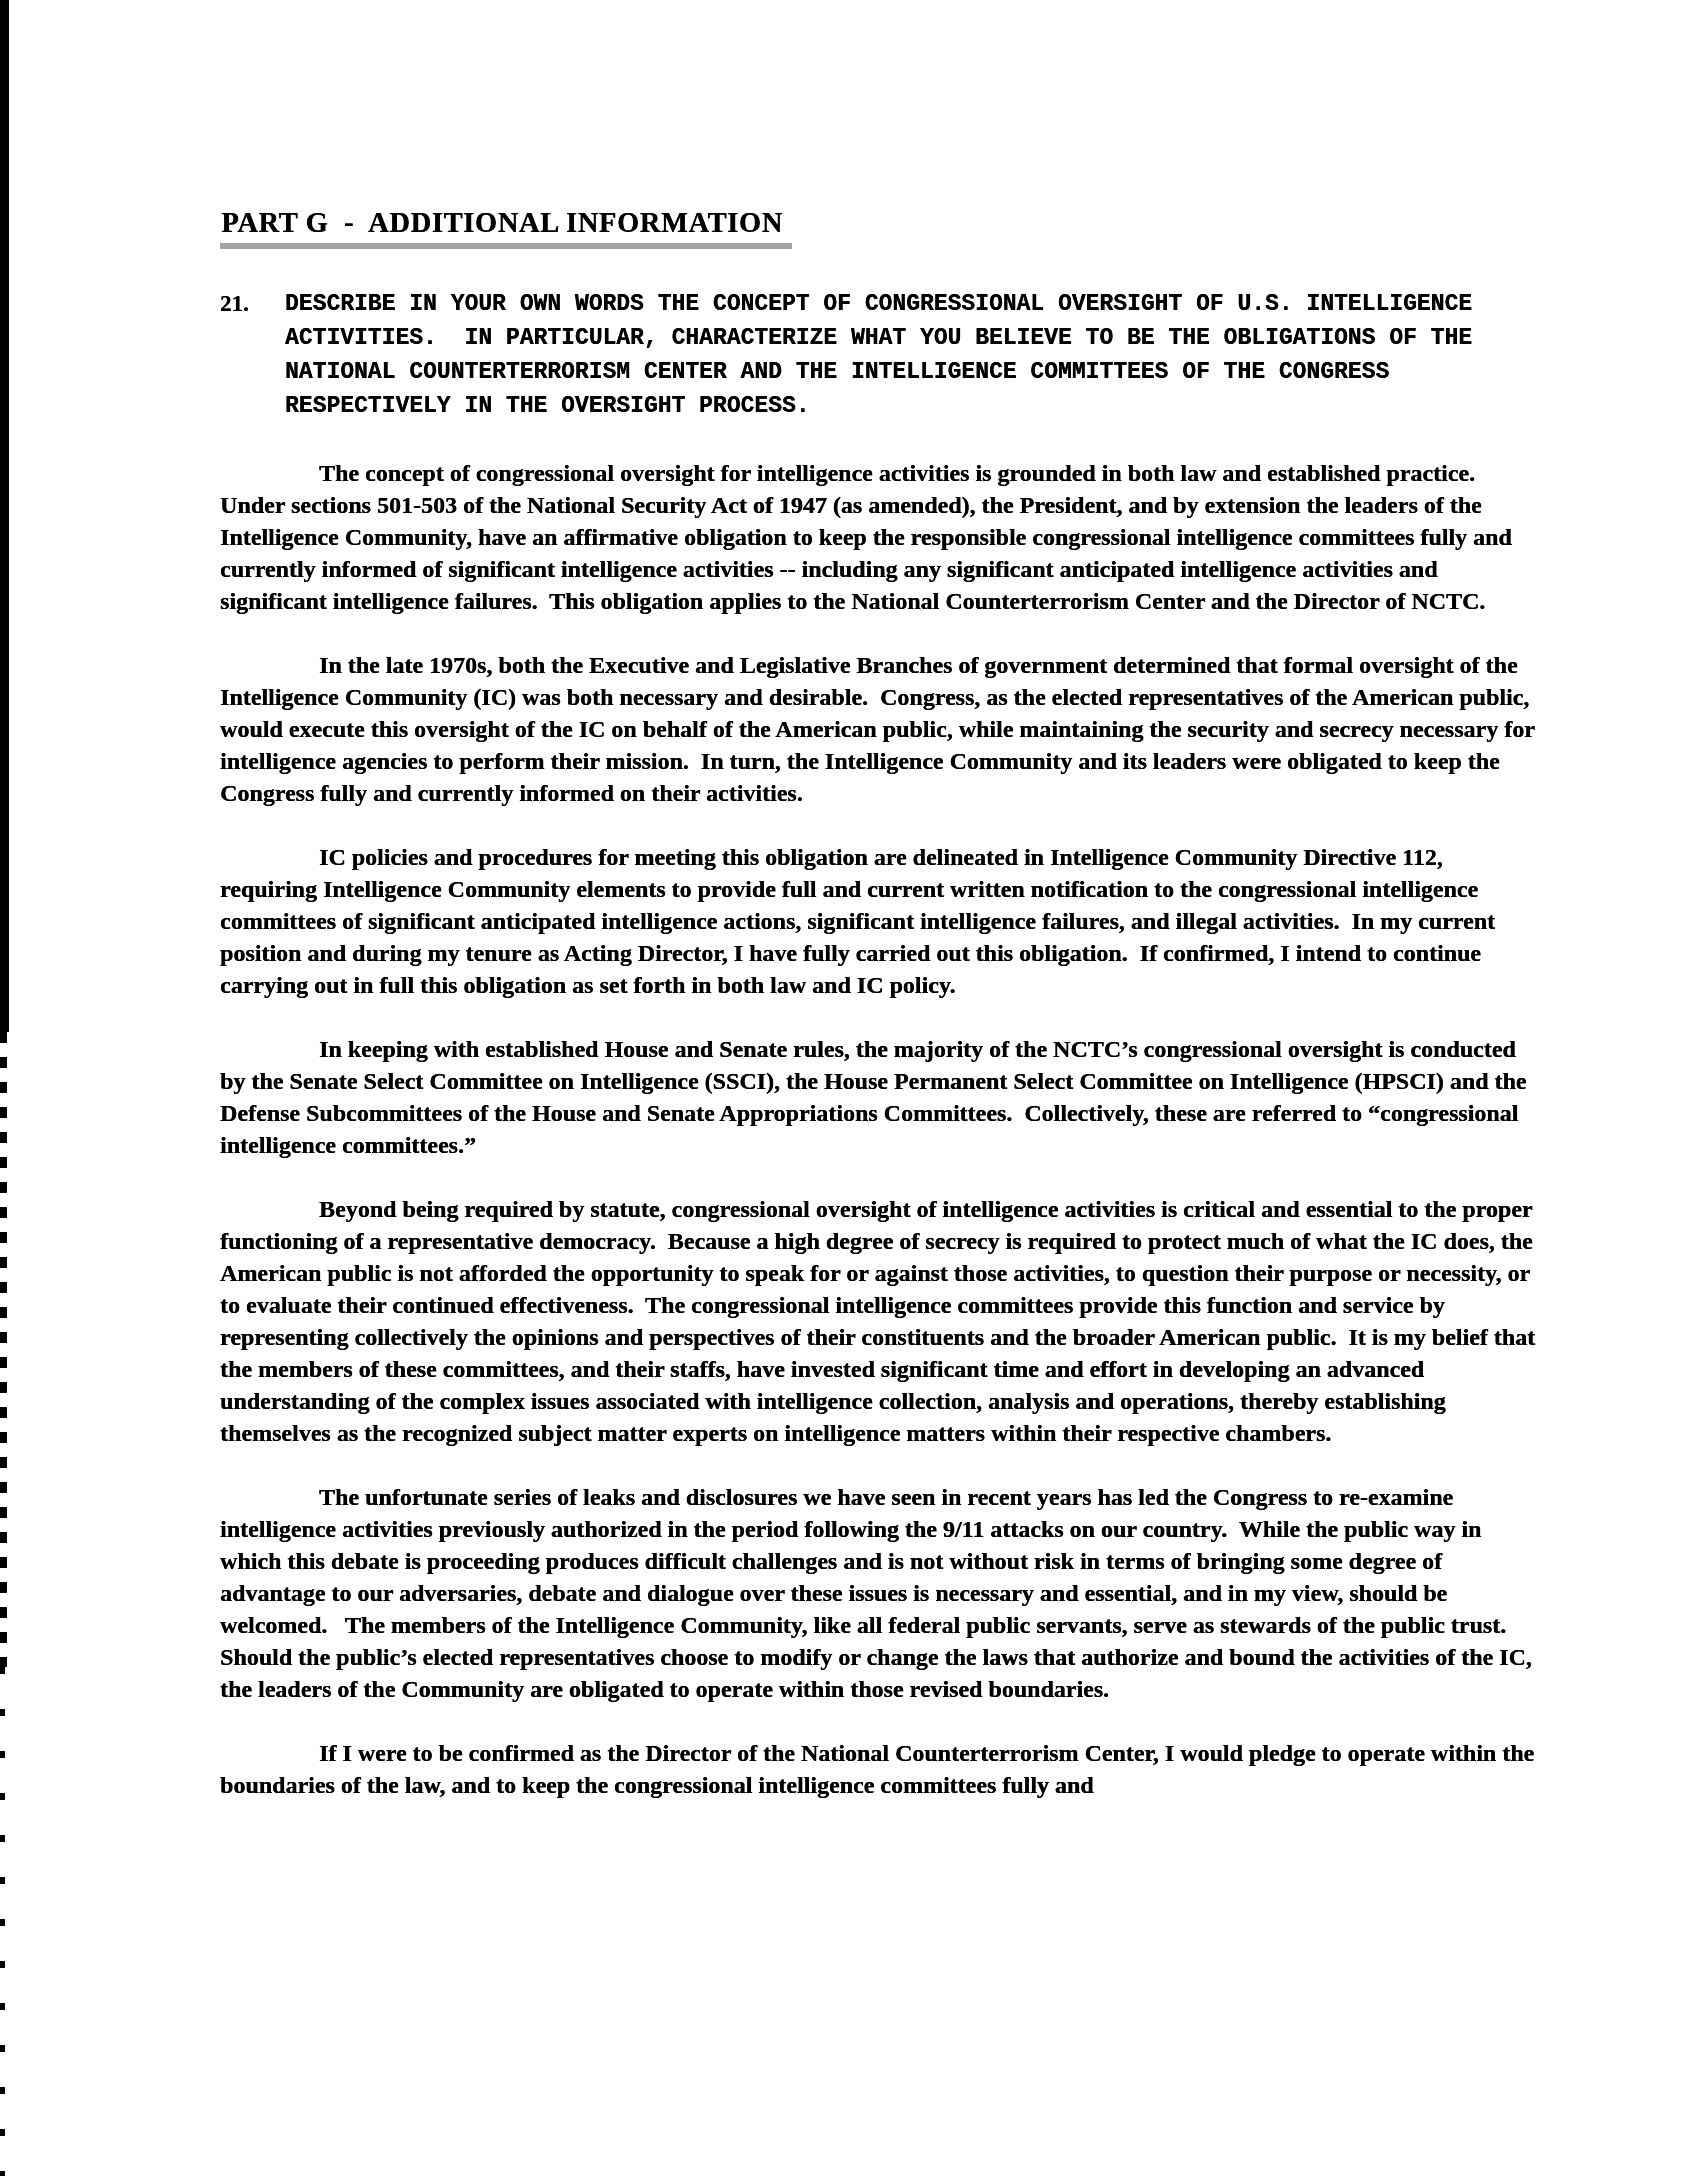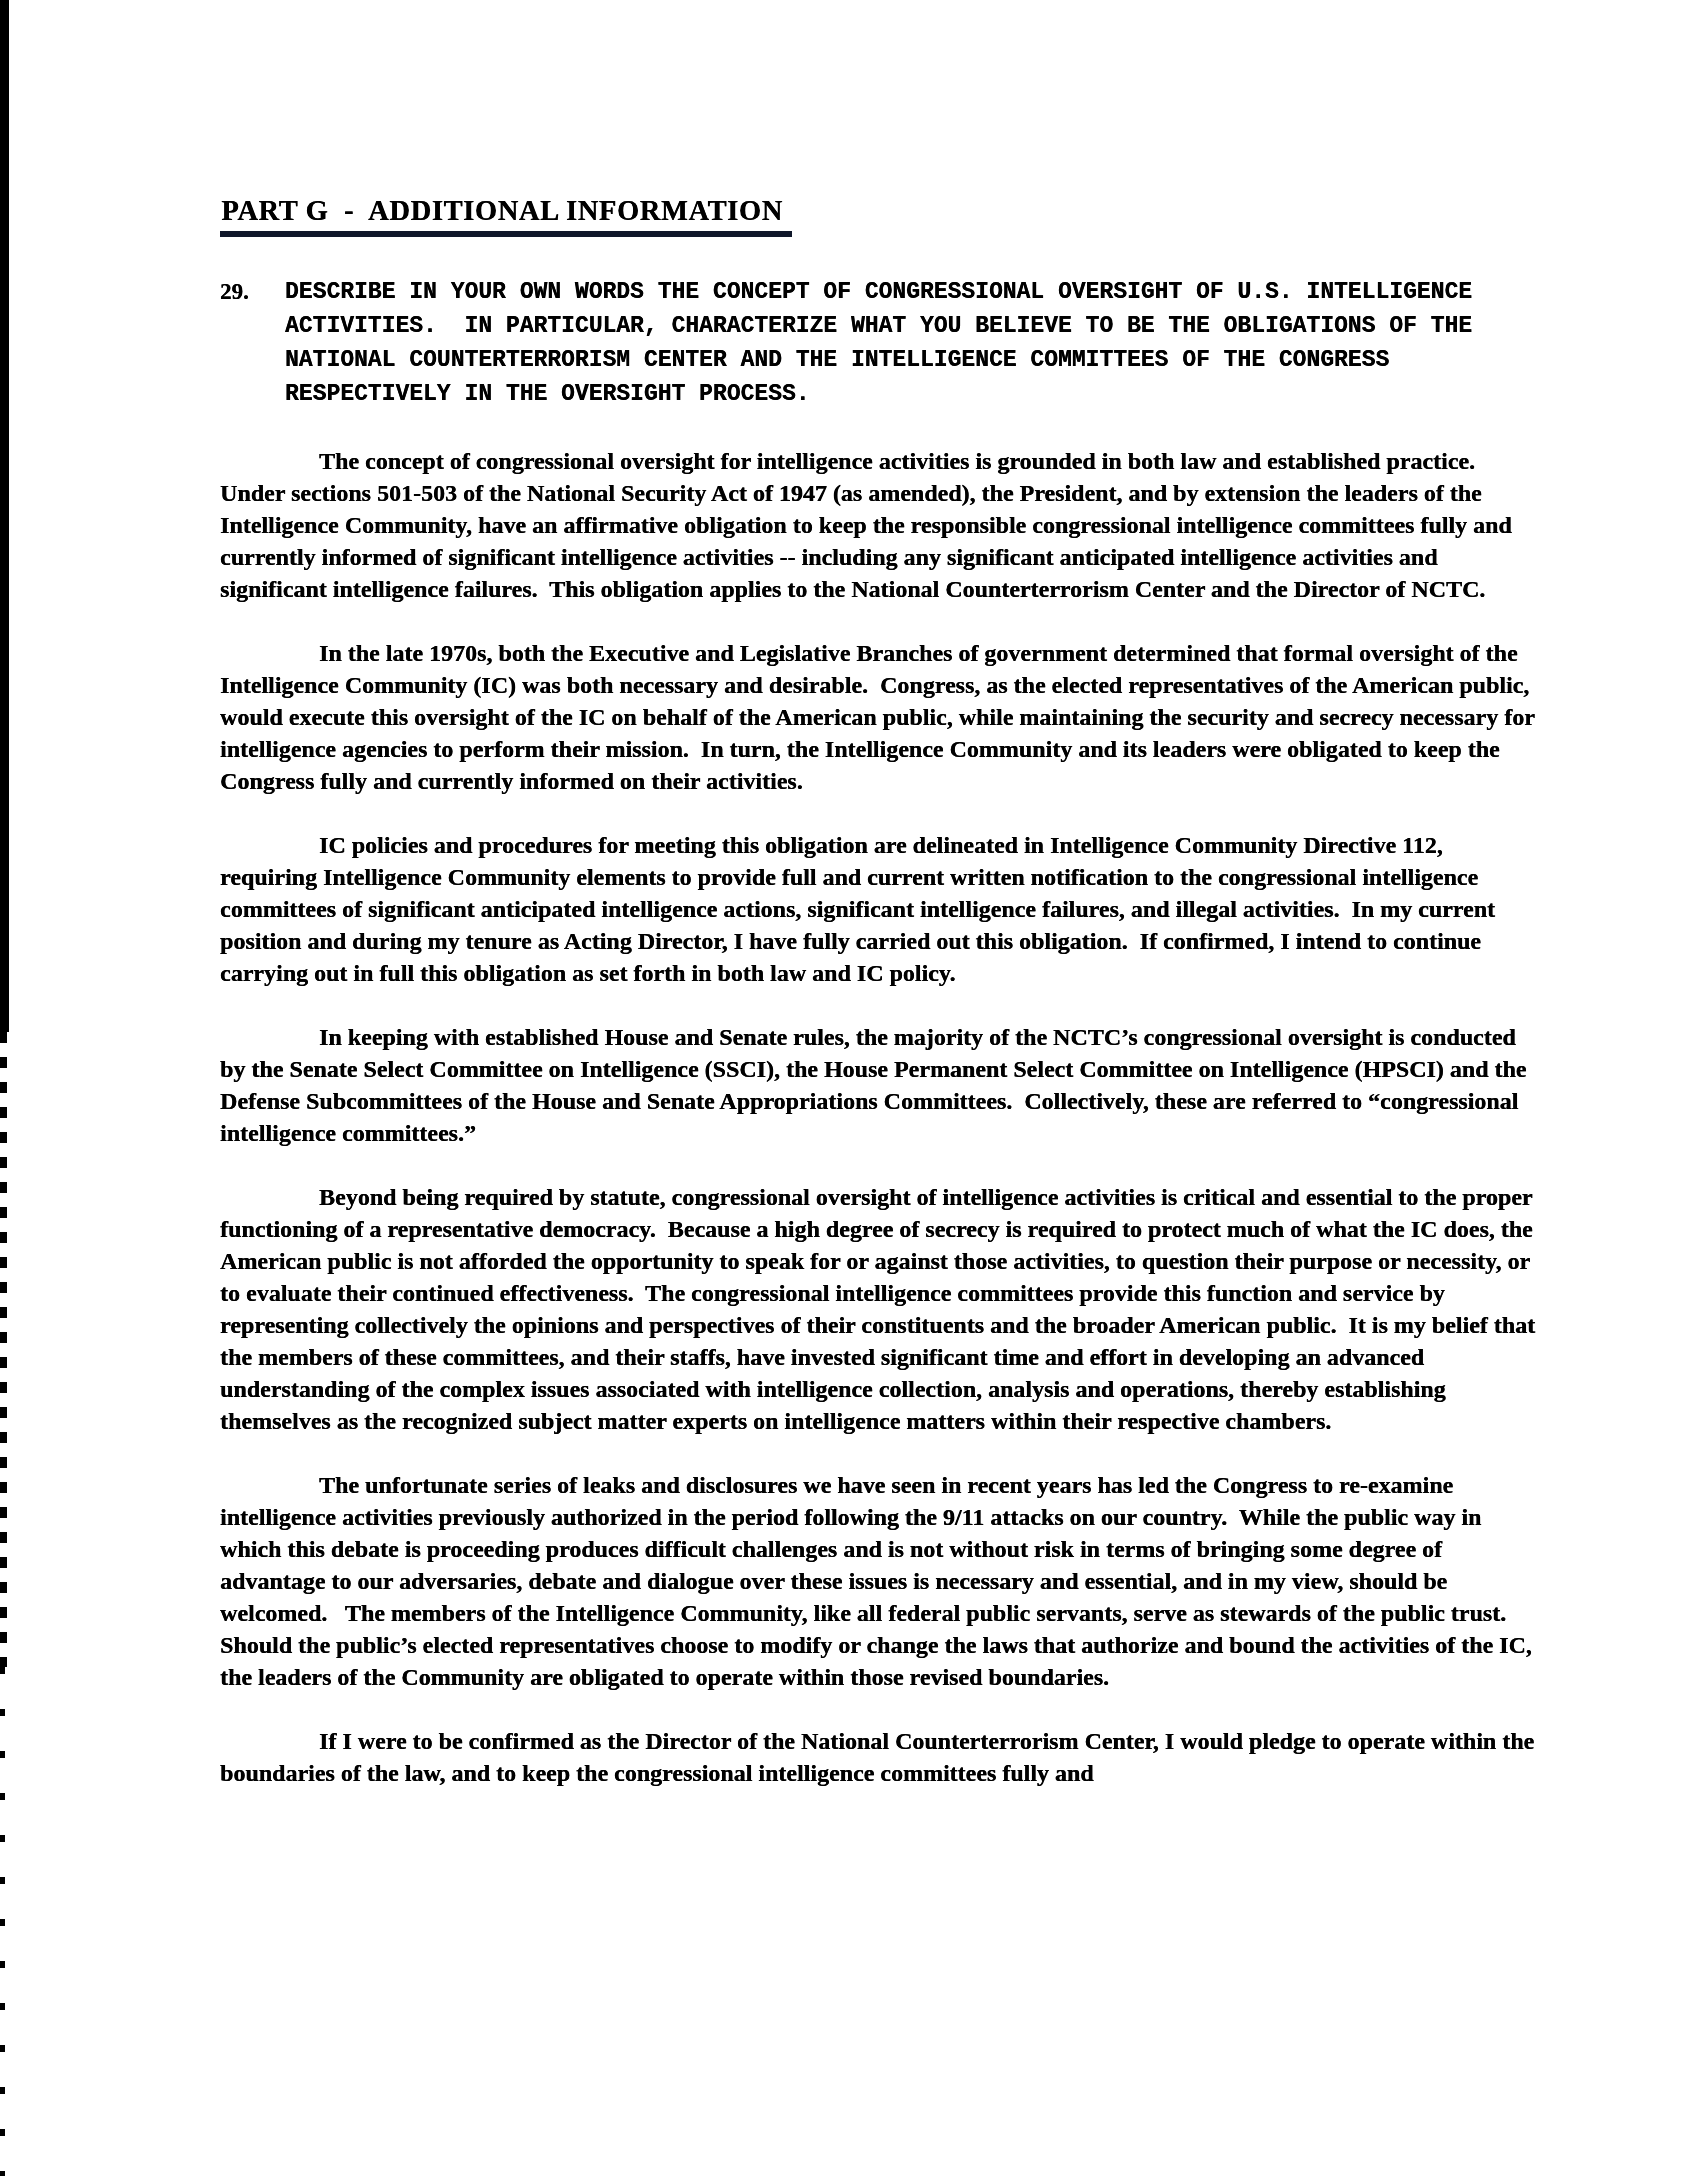--- a/index.html
+++ b/index.html
@@ -53,27 +53,27 @@
 
   .content {
     position: absolute;
     left: 220px;
     top: 195px;
     width: 1317px;
   }
 
   .heading {
     display: inline-block;
-    margin: 0 0 38px 0;
+    margin: 12px 0 38px 0;
     font-size: 28.4px;
     font-weight: bold;
     line-height: 1.1;
     letter-spacing: 0.7px;
     white-space: pre;
-    border-bottom: 6px solid #0f172a;
+    border-bottom: 6px solid #a3a3a3;
     padding: 0 9.3px 4.6px 1.3px;
     text-shadow: 0.4px 0.3px 0 #000;
   }
 
   .question {
     display: flex;
     align-items: flex-start;
     margin: 0 0 34px 0;
     font-size: 23px;
     font-weight: bold;
@@ -109,21 +109,21 @@
 
   <div class="edge-bar-solid"></div>
   <div class="edge-bar-dashes-dense"></div>
   <div class="edge-bar-dashes-sparse"></div>
 
   <div class="content">
 
     <h1 class="heading">PART G  -  ADDITIONAL INFORMATION</h1>
 
     <div class="question">
-      <span class="q-num">29.</span>
+      <span class="q-num">21.</span>
       <span class="q-text">DESCRIBE IN YOUR OWN WORDS THE CONCEPT OF CONGRESSIONAL OVERSIGHT OF U.S. INTELLIGENCE ACTIVITIES.  IN PARTICULAR, CHARACTERIZE WHAT YOU BELIEVE TO BE THE OBLIGATIONS OF THE NATIONAL COUNTERTERRORISM CENTER AND THE INTELLIGENCE COMMITTEES OF THE CONGRESS RESPECTIVELY IN THE OVERSIGHT PROCESS.</span>
     </div>
 
     <div class="body-copy">
       <p>The concept of congressional oversight for intelligence activities is grounded in both law and established practice.  Under sections 501-503 of the National Security Act of 1947 (as amended), the President, and by extension the leaders of the Intelligence Community, have an affirmative obligation to keep the responsible congressional intelligence committees fully and currently informed of significant intelligence activities -- including any significant anticipated intelligence activities and significant intelligence failures.  This obligation applies to the National Counterterrorism Center and the Director of NCTC.</p>
       <p>In the late 1970s, both the Executive and Legislative Branches of government determined that formal oversight of the Intelligence Community (IC) was both necessary and desirable.  Congress, as the elected representatives of the American public, would execute this oversight of the IC on behalf of the American public, while maintaining the security and secrecy necessary for intelligence agencies to perform their mission.  In turn, the Intelligence Community and its leaders were obligated to keep the Congress fully and currently informed on their activities.</p>
       <p>IC policies and procedures for meeting this obligation are delineated in Intelligence Community Directive 112, requiring Intelligence Community elements to provide full and current written notification to the congressional intelligence committees of significant anticipated intelligence actions, significant intelligence failures, and illegal activities.  In my current position and during my tenure as Acting Director, I have fully carried out this obligation.  If confirmed, I intend to continue carrying out in full this obligation as set forth in both law and IC policy.</p>
       <p>In keeping with established House and Senate rules, the majority of the NCTC’s congressional oversight is conducted by the Senate Select Committee on Intelligence (SSCI), the House Permanent Select Committee on Intelligence (HPSCI) and the Defense Subcommittees of the House and Senate Appropriations Committees.  Collectively, these are referred to “congressional intelligence committees.”</p>
       <p>Beyond being required by statute, congressional oversight of intelligence activities is critical and essential to the proper functioning of a representative democracy.  Because a high degree of secrecy is required to protect much of what the IC does, the American public is not afforded the opportunity to speak for or against those activities, to question their purpose or necessity, or to evaluate their continued effectiveness.  The congressional intelligence committees provide this function and service by representing collectively the opinions and perspectives of their constituents and the broader American public.  It is my belief that the members of these committees, and their staffs, have invested significant time and effort in developing an advanced understanding of the complex issues associated with intelligence collection, analysis and operations, thereby establishing themselves as the recognized subject matter experts on intelligence matters within their respective chambers.</p>
       <p>The unfortunate series of leaks and disclosures we have seen in recent years has led the Congress to re-examine intelligence activities previously authorized in the period following the 9/11 attacks on our country.  While the public way in which this debate is proceeding produces difficult challenges and is not without risk in terms of bringing some degree of advantage to our adversaries, debate and dialogue over these issues is necessary and essential, and in my view, should be welcomed.   The members of the Intelligence Community, like all federal public servants, serve as stewards of the public trust.   Should the public’s elected representatives choose to modify or change the laws that authorize and bound the activities of the IC, the leaders of the Community are obligated to operate within those revised boundaries.</p>

